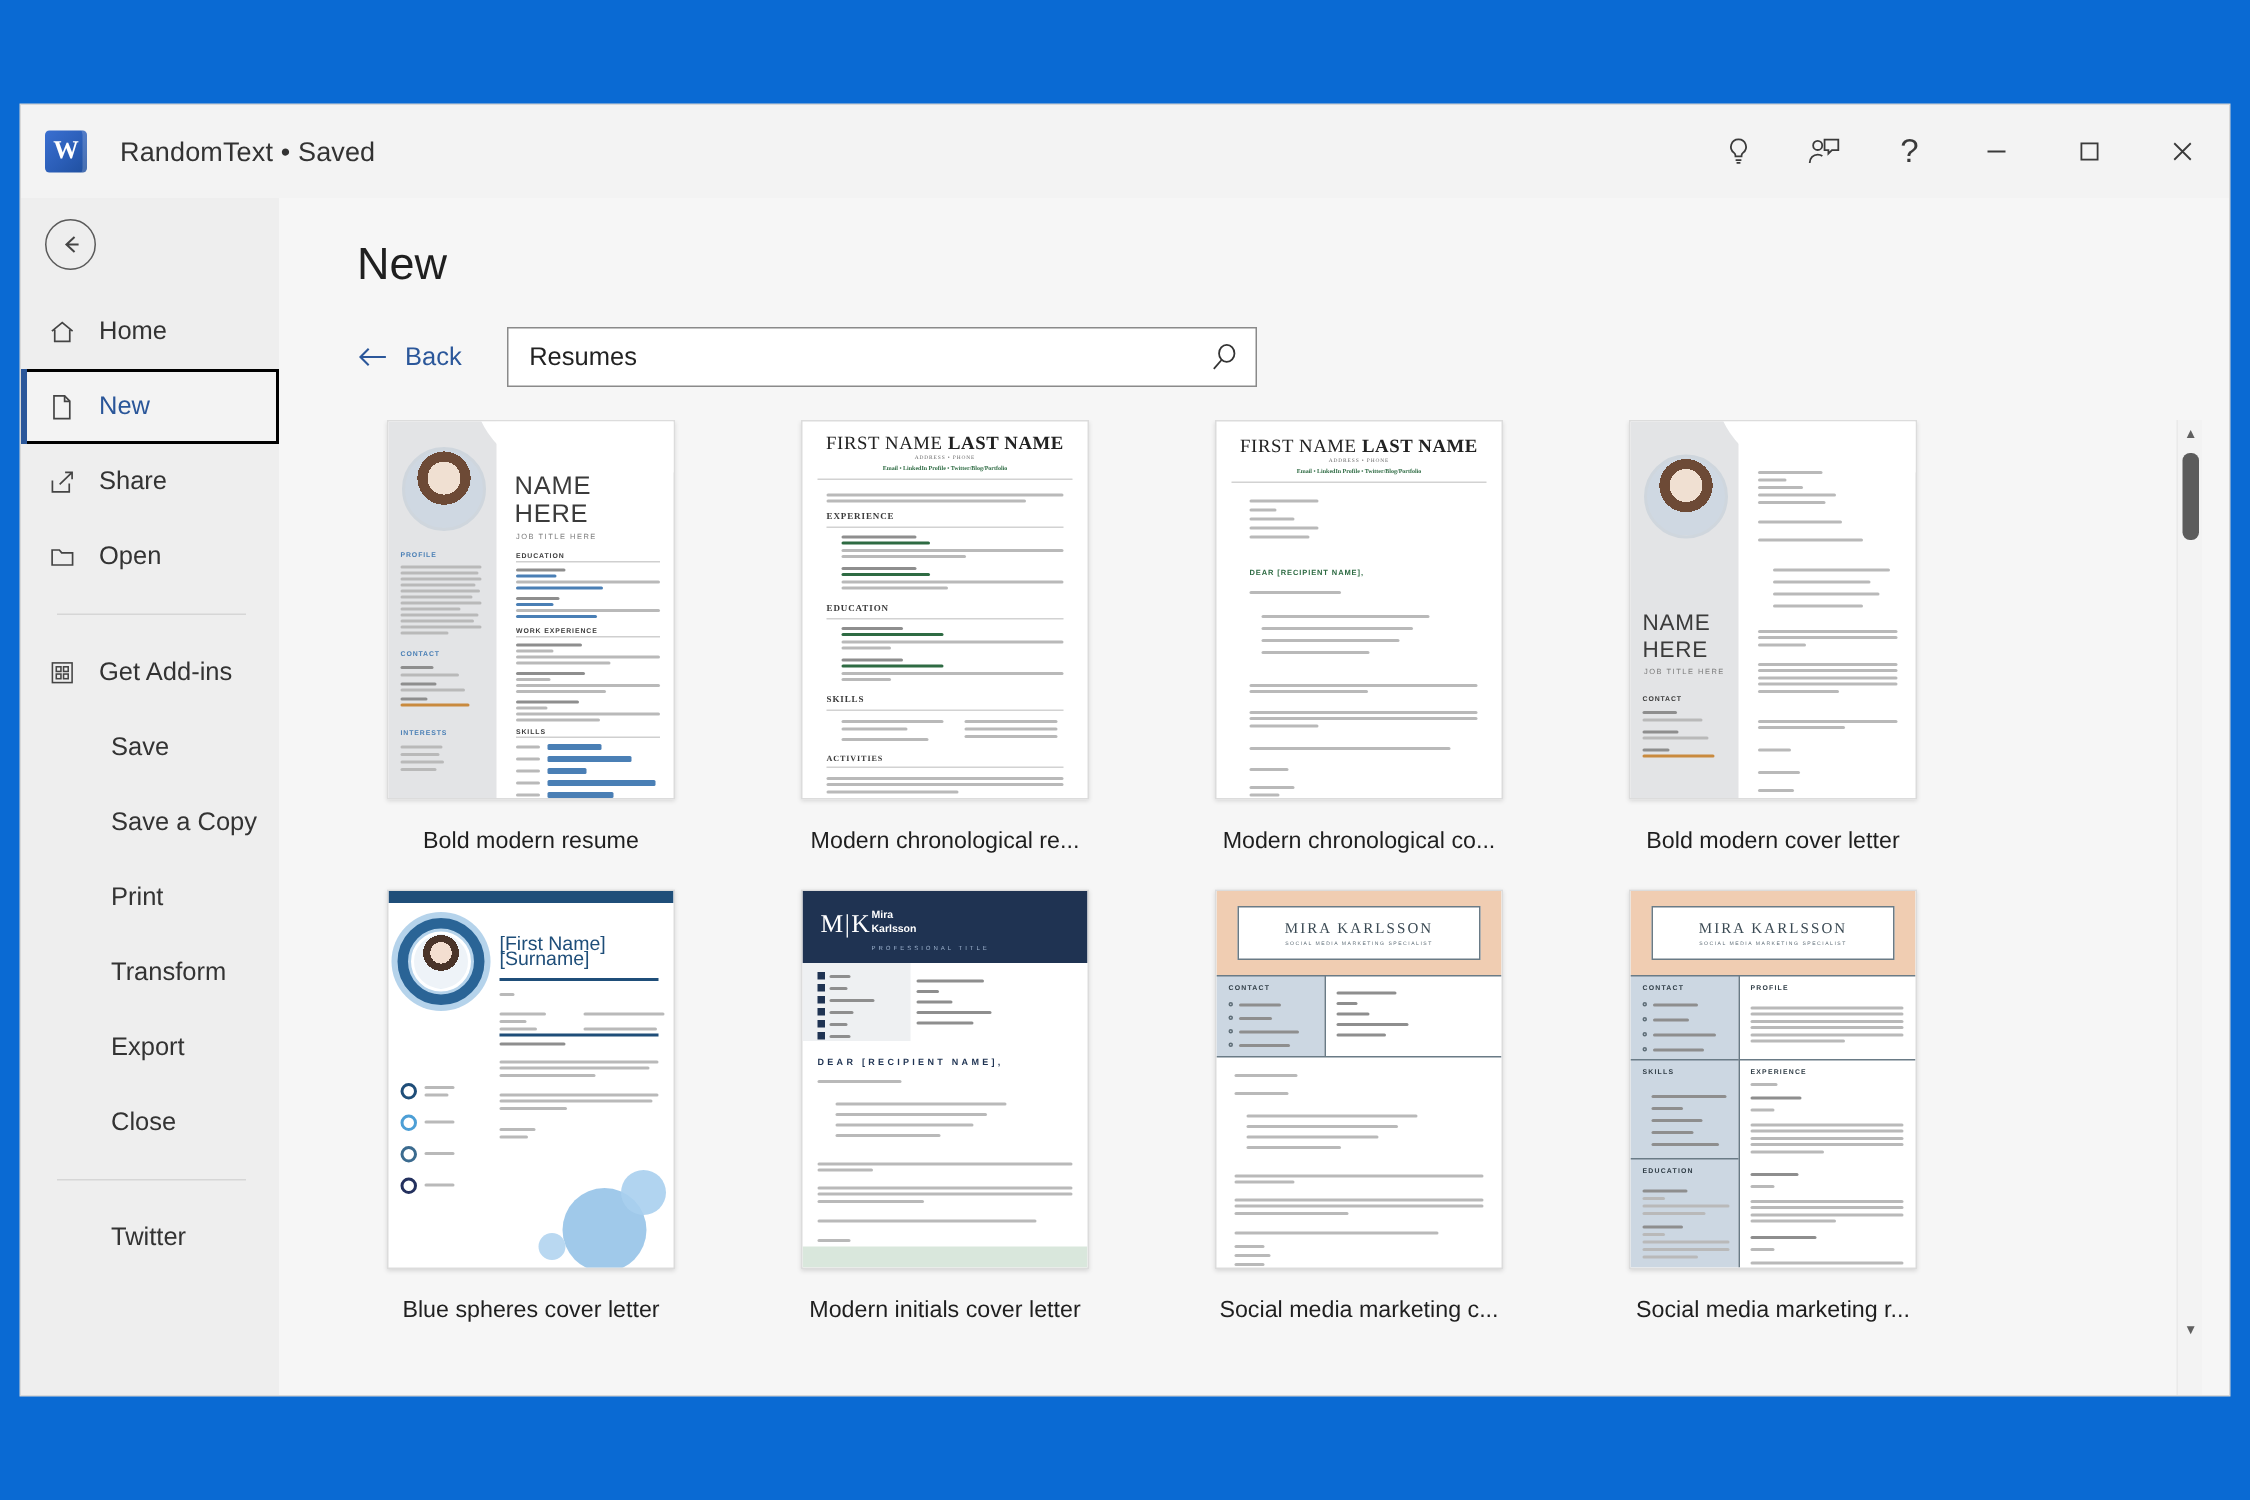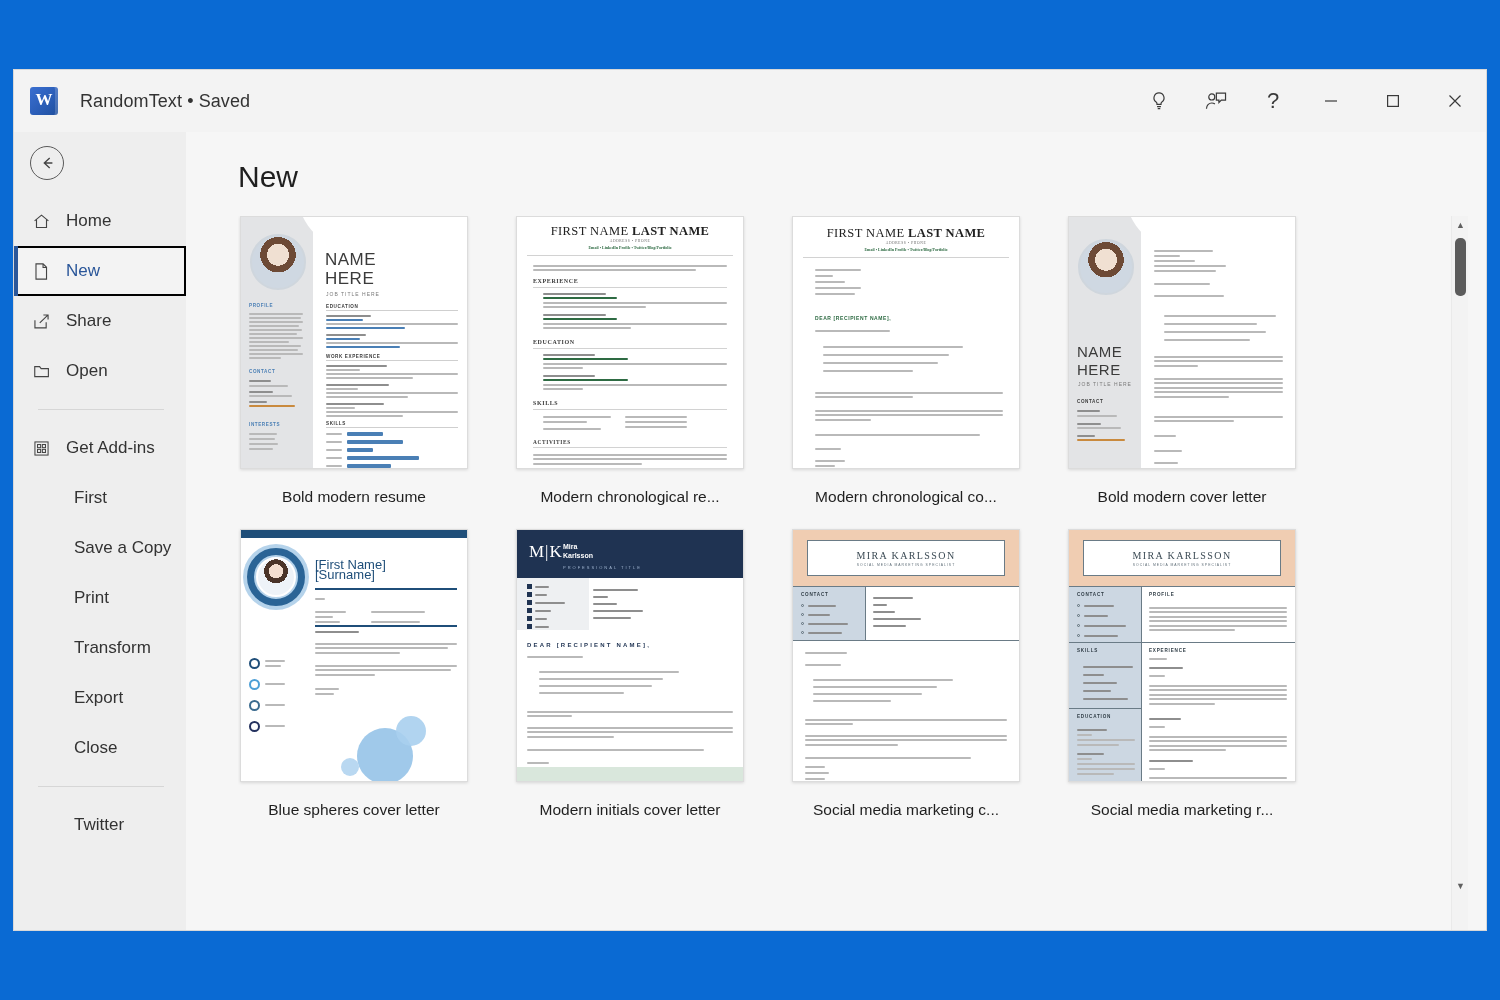--- a/index.html
+++ b/index.html
@@ -146,21 +146,21 @@
     flex: 1; min-width: 0;
     display: grid;
     grid-template-columns: repeat(4, 232px);
     column-gap: 44px;
     row-gap: 0px;
     align-content: start;
     overflow: hidden;
   }
   .tmpl { width: 232px; }
   .thumb {
-    width: 228px; height: 253px;
+    width: 192px; height: 253px;
     margin: 0 auto;
     background: #fff;
     border: 1px solid #dcdcdc;
     box-shadow: 0 1px 3px rgba(0,0,0,.13);
     overflow: hidden; position: relative;
   }
   .tmpl-label {
     text-align: center;
     font-size: 15.5px; color: #1f1f1f;
     margin-top: 19px; margin-bottom: 23px;
@@ -341,21 +341,21 @@
             <rect x="6.4" y="6.4" width="3.6" height="3.6"></rect>
               <rect x="12" y="6.4" width="3.6" height="3.6"></rect>
             <rect x="6.4" y="12" width="3.6" height="3.6"></rect>
               <rect x="12" y="12" width="3.6" height="3.6"></rect>
           </svg>
         </span>
         <span class="nav-label">Get Add-ins</span>
       </div>
 
       <div class="nav-item no-icon">
-        <span class="nav-label">First</span>
+        <span class="nav-label">Save</span>
       </div>
       <div class="nav-item no-icon">
         <span class="nav-label">Save a Copy</span>
       </div>
       <div class="nav-item no-icon">
         <span class="nav-label">Print</span>
       </div>
       <div class="nav-item no-icon">
         <span class="nav-label">Transform</span>
       </div>
@@ -370,20 +370,40 @@
 
       <div class="nav-item no-icon">
         <span class="nav-label">Twitter</span>
       </div>
     </div>
 
     <div class="main">
 
       <div class="page-heading">New</div>
 
+      <div class="search-row">
+        <div class="back-link">
+          <span class="ba">
+            <svg width="22" height="16" viewBox="0 0 24 16" fill="none" stroke="currentColor" stroke-width="1.5">
+              <path d="M8.5 2L2.5 8l6 6M2.5 8H21"></path>
+            </svg>
+          </span>
+          <span>Back</span>
+        </div>
+
+        <div class="search-box">
+          <input class="search-value" type="text" value="Resumes" style="">
+          <span class="search-ico">
+            <svg width="22" height="22" viewBox="0 0 24 24" fill="none" stroke="currentColor" stroke-width="1.3">
+              <ellipse cx="14" cy="9.4" rx="5.6" ry="6.2"></ellipse>
+                <path d="M10.2 14.2L4.6 20.6"></path>
+            </svg>
+          </span>
+        </div>
+      </div>
 
       <div class="gallery-wrap">
         <div class="gallery">
 
           <div class="tmpl">
             <div class="thumb">
               <div class="mini">
                 <div class="bm-left"></div>
                   <div class="bm-curve"></div>
                 <div class="bm-photo" style="left:9px;top:17px;"></div>

